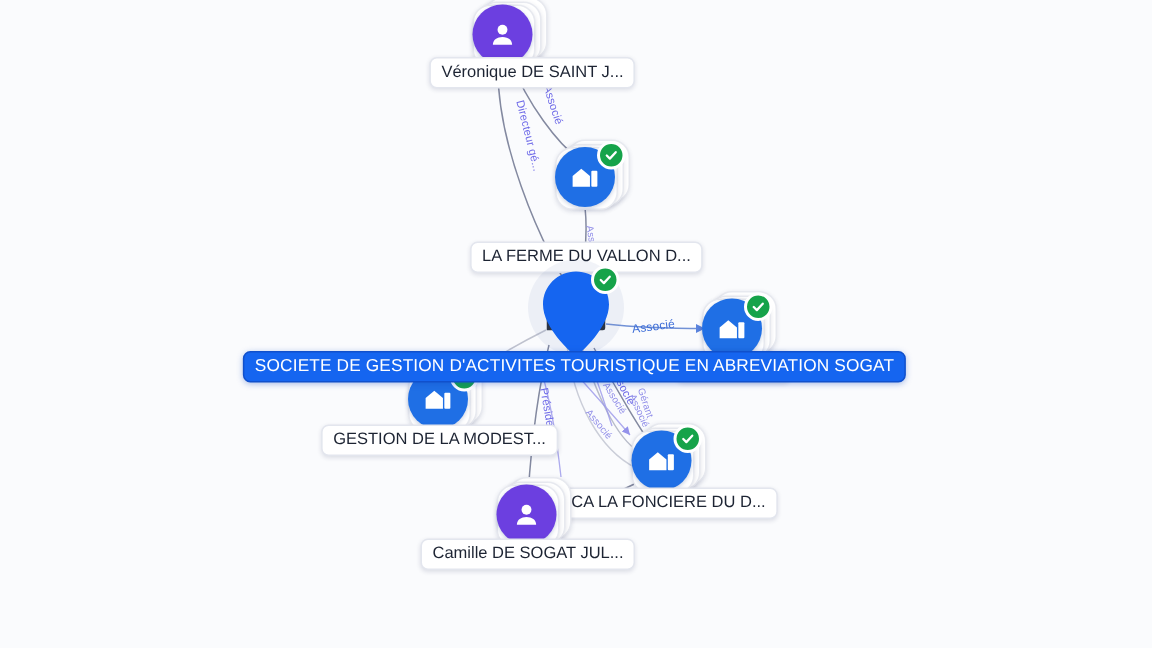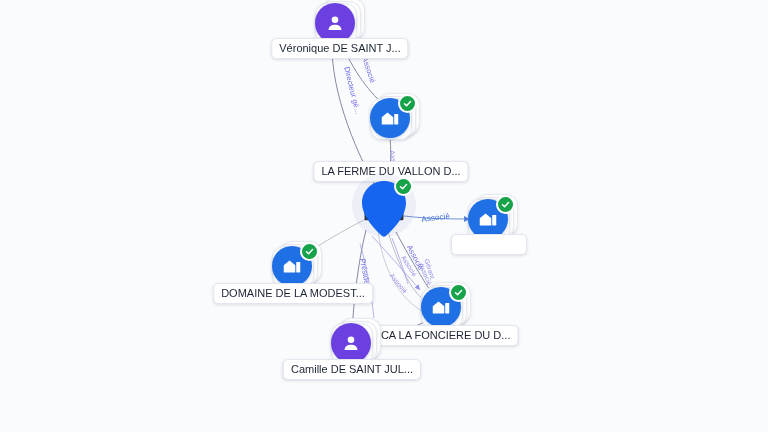--- a/index.html
+++ b/index.html
@@ -122,21 +122,21 @@
       <div class="card c2"></div>
       <div class="card c1"></div>
       <div class="disc person">
         <svg class="glyph" viewBox="0 0 24 24" fill="#ffffff">
           <circle cx="12" cy="8.5" r="3.6"></circle>
           <path d="M5 19.5c0-3.6 3.1-5.6 7-5.6s7 2 7 5.6z"></path>
         </svg>
       </div>
     </div>
   </div>
-  <div class="label" style="left:340px;top:38px;">Véronique DE SAINT J...</div>
+  <div class="label" style="left:355px;top:38px;">Véronique DE SAINT J...</div>
 
   <div class="node" style="left:391px;top:119px;">
     <div class="stack">
       <div class="card c3"></div>
       <div class="card c2"></div>
       <div class="card c1"></div>
       <div class="disc">
         <svg class="glyph" viewBox="0 0 24 24" fill="#ffffff">
           <path d="M3 11.2 9.3 6l6.3 5.2V19H3z"></path>
           <rect x="16.6" y="7.5" width="4.4" height="11.5" rx=".7"></rect>
@@ -182,21 +182,21 @@
           <rect x="16.6" y="7.5" width="4.4" height="11.5" rx=".7"></rect>
         </svg>
       </div>
       <div class="badge">
         <svg viewBox="0 0 24 24" fill="none" stroke="#ffffff" stroke-width="4" stroke-linecap="round" stroke-linejoin="round">
           <path d="M4 12.5 9.5 18 20 6.5"></path>
         </svg>
       </div>
     </div>
   </div>
-  <div class="label" style="left:293px;top:283px;">DOMAINE DE LA MODEST...</div>
+  <div class="label" style="left:293px;top:283px;">GESTION DE LA MODEST...</div>
 
   <div class="node" style="left:442px;top:308px;">
     <div class="stack">
       <div class="card c3"></div>
       <div class="card c2"></div>
       <div class="card c1"></div>
       <div class="disc">
         <svg class="glyph" viewBox="0 0 24 24" fill="#ffffff">
           <path d="M3 11.2 9.3 6l6.3 5.2V19H3z"></path>
           <rect x="16.6" y="7.5" width="4.4" height="11.5" rx=".7"></rect>
@@ -217,35 +217,36 @@
       <div class="card c2"></div>
       <div class="card c1"></div>
       <div class="disc person">
         <svg class="glyph" viewBox="0 0 24 24" fill="#ffffff">
           <circle cx="12" cy="8.5" r="3.6"></circle>
           <path d="M5 19.5c0-3.6 3.1-5.6 7-5.6s7 2 7 5.6z"></path>
         </svg>
       </div>
     </div>
   </div>
-  <div class="label" style="left:352px;top:359px;">Camille DE SAINT JUL...</div>
+  <div class="label" style="left:352px;top:359px;">Camille DE SOGAT JUL...</div>
 
   <div class="node" style="left:384px;top:209px;z-index:30;">
     <div class="halo"></div>
     <div class="pin-wrap">
       <svg class="pin" viewBox="0 0 52 60">
         <path d="M26 2C13.8 2 4 11.7 4 24c0 15.5 18.4 31.5 20.3 33.1a2.6 2.6 0 0 0 3.4 0C29.6 55.5 48 39.5 48 24 48 11.7 38.2 2 26 2z" fill="#1565f0"></path>
       </svg>
       <div class="inner-disc">
         <svg viewBox="0 0 24 24" fill="#2b3446">
           <path d="M3 11.2 9.3 6l6.3 5.2V19H3z"></path>
           <rect x="16.6" y="7.5" width="4.4" height="11.5" rx=".7"></rect>
         </svg>
       </div>
       <div class="badge">
         <svg viewBox="0 0 24 24" fill="none" stroke="#ffffff" stroke-width="4" stroke-linecap="round" stroke-linejoin="round">
           <path d="M4 12.5 9.5 18 20 6.5"></path>
         </svg>
       </div>
     </div>
   </div>
+  <div class="label selected" style="left:383px;top:234px;">SOCIETE DE GESTION D'ACTIVITES TOURISTIQUE EN ABREVIATION SOGAT</div>
 
 </div>
 
 </body></html>

